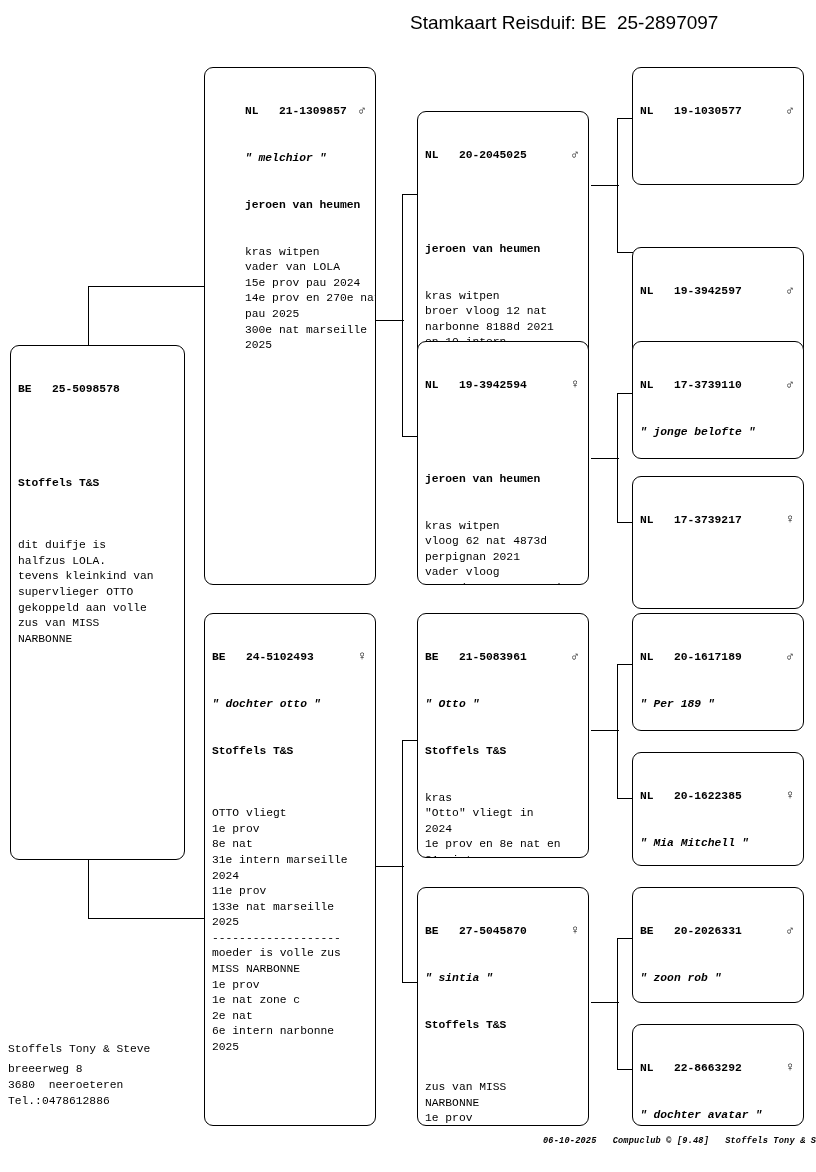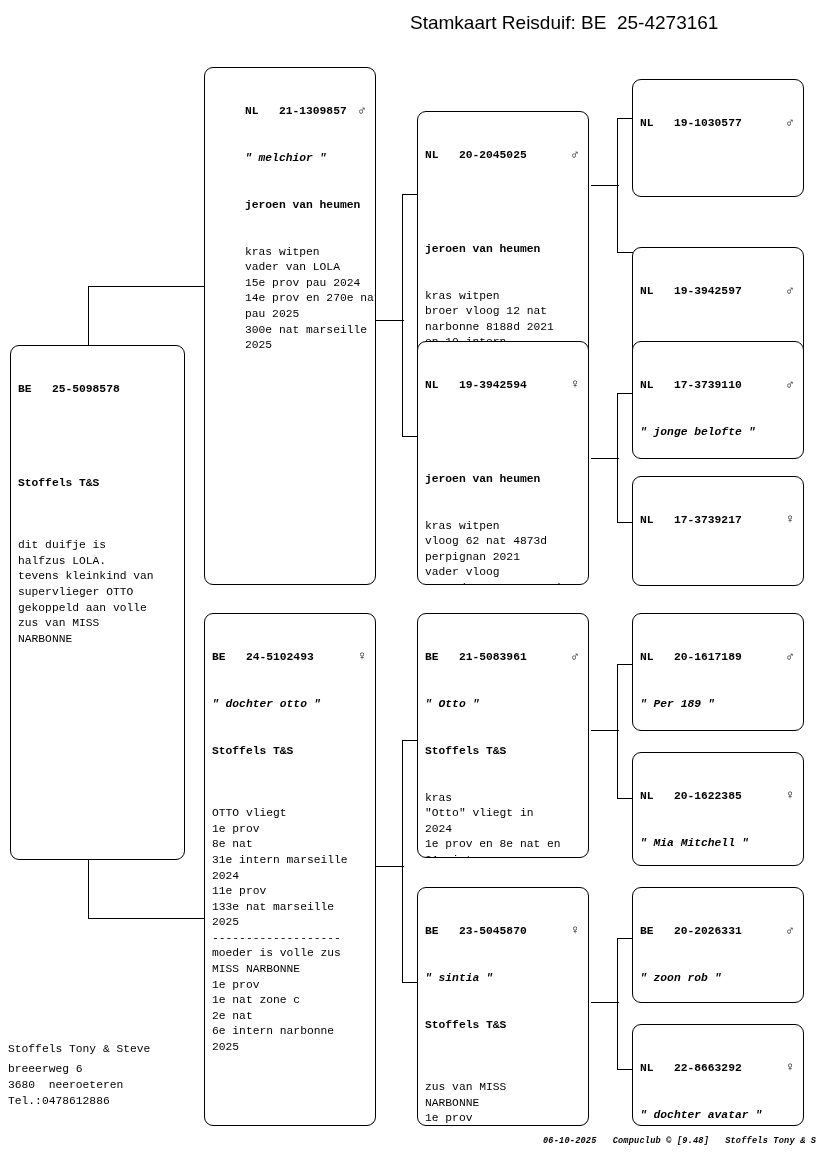--- a/index.html
+++ b/index.html
@@ -72,21 +72,21 @@
     font-weight:bold;
     letter-spacing:0.2px;
     white-space:pre;
   }
 </style>
 </head>
 <body>
 
 <div class="page">
 
-  <div class="title">Stamkaart Reisduif: BE  25-4273161</div>
+  <div class="title">Stamkaart Reisduif: BE  25-2897097</div>
 
   <div class="ln v" style="left:88px;top:286px;height:59px;"></div>
   <div class="ln h" style="left:88px;top:286px;width:118px;"></div>
   <div class="ln v" style="left:88px;top:860px;height:59px;"></div>
   <div class="ln h" style="left:88px;top:918px;width:118px;"></div>
 
   <div class="ln h" style="left:376px;top:320px;width:28px;"></div>
   <div class="ln v" style="left:402px;top:194px;height:243px;"></div>
   <div class="ln h" style="left:402px;top:194px;width:16px;"></div>
   <div class="ln h" style="left:402px;top:436px;width:16px;"></div>
@@ -220,36 +220,36 @@
 31e intern op
 Marseille.
 11e prov en 133e nat
 Marseille 2025
 nog nooit gemist
 boven de 700km.</div>
   </div>
 
   <div class="box" style="left:417px;top:887px;width:172px;height:239px;">
     <div class="hdr">
-      <span class="ring">BE   23-5045870</span>
+      <span class="ring">BE   27-5045870</span>
       <span class="sex">♀</span>
     </div>
     <div class="nick">" sintia "</div>
     <div class="owner">Stoffels T&amp;S</div>
     <div class="lines">
 zus van MISS
 NARBONNE
 1e prov
 1e nat zone c
 2e nat
 6e intern narbonne
 2025</div>
   </div>
 
-  <div class="box" style="left:632px;top:67px;width:172px;height:118px;margin-top:12px;">
+  <div class="box" style="left:632px;top:67px;width:172px;height:118px;">
     <div class="hdr">
       <span class="ring">NL   19-1030577</span>
       <span class="sex">♂</span>
     </div>
     <div class="blank"></div>
     
     
   </div>
 
   <div class="box" style="left:632px;top:207px;width:172px;height:110px;margin-top:40px;">
@@ -265,21 +265,21 @@
   <div class="box" style="left:632px;top:341px;width:172px;height:118px;">
     <div class="hdr">
       <span class="ring">NL   17-3739110</span>
       <span class="sex">♂</span>
     </div>
     <div class="nick">" jonge belofte "</div>
     
     
   </div>
 
-  <div class="box" style="left:632px;top:476px;width:172px;height:110px;">
+  <div class="box" style="left:632px;top:476px;width:172px;height:133px;">
     <div class="hdr">
       <span class="ring">NL   17-3739217</span>
       <span class="sex">♀</span>
     </div>
     <div class="blank"></div>
     
     
   </div>
 
   <div class="box" style="left:632px;top:613px;width:172px;height:118px;">
@@ -316,19 +316,19 @@
     <div class="hdr">
       <span class="ring">NL   22-8663292</span>
       <span class="sex">♀</span>
     </div>
     <div class="nick">" dochter avatar "</div>
     
     <div class="lines"></div>
   </div>
 
   <div class="addr name" style="top:1042px;">Stoffels Tony &amp; Steve</div>
-  <div class="addr" style="top:1062px;">breeerweg 6</div>
+  <div class="addr" style="top:1062px;">breeerweg 8</div>
   <div class="addr" style="top:1078px;">3680  neeroeteren</div>
   <div class="addr" style="top:1094px;">Tel.:0478612886</div>
 
   <div class="credit">06-10-2025   Compuclub © [9.48]   Stoffels Tony &amp; Steve</div>
 
 </div>
 
 </body></html>

